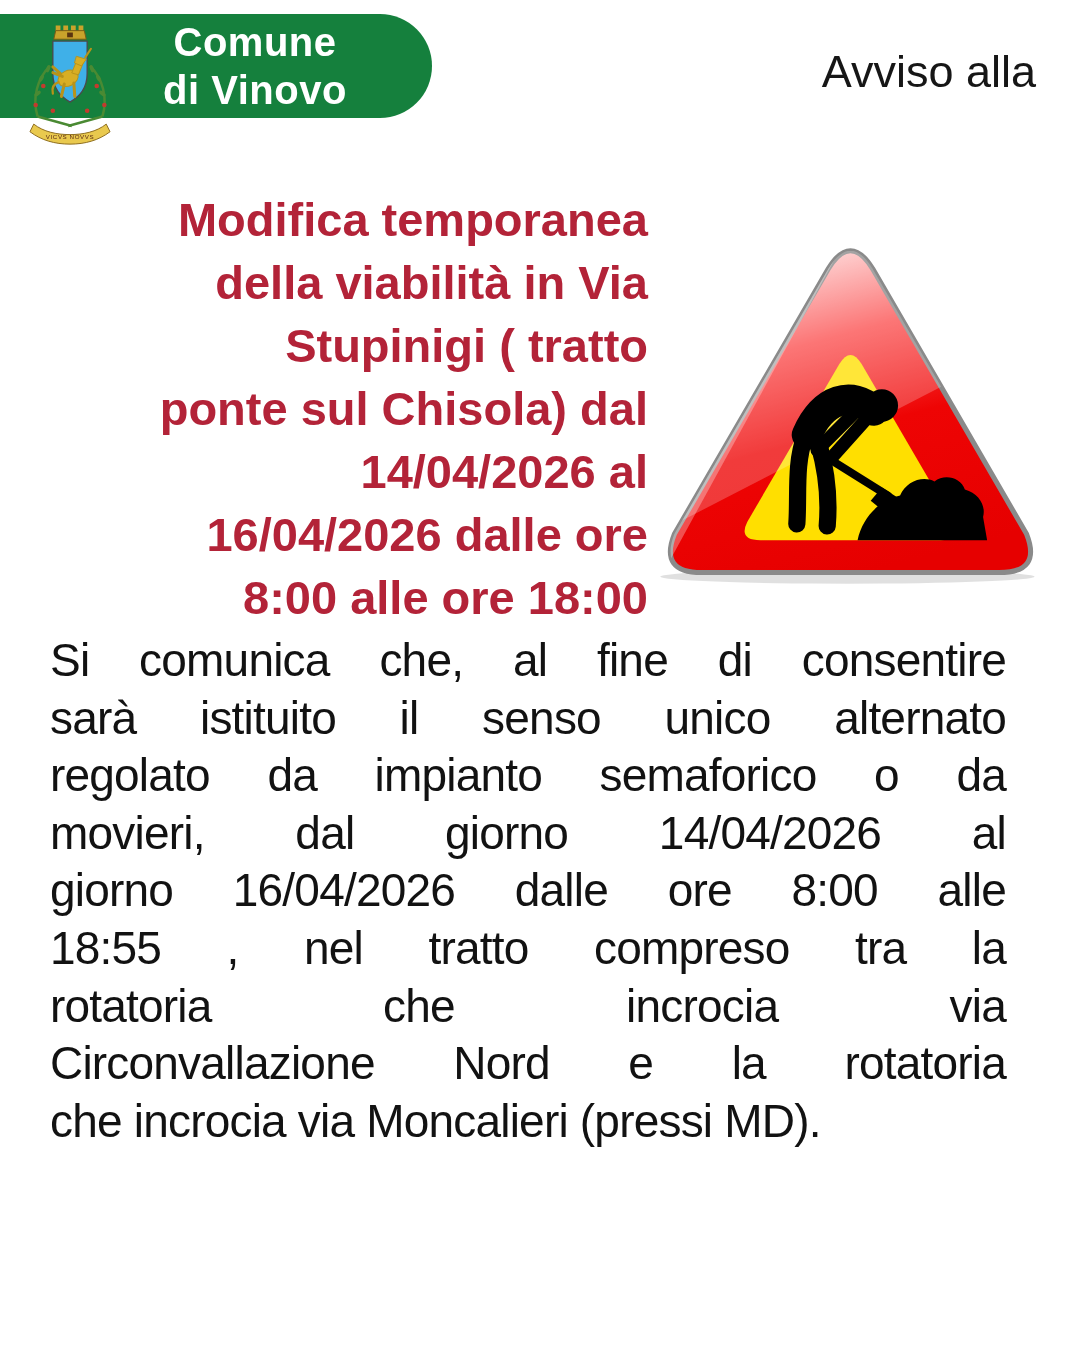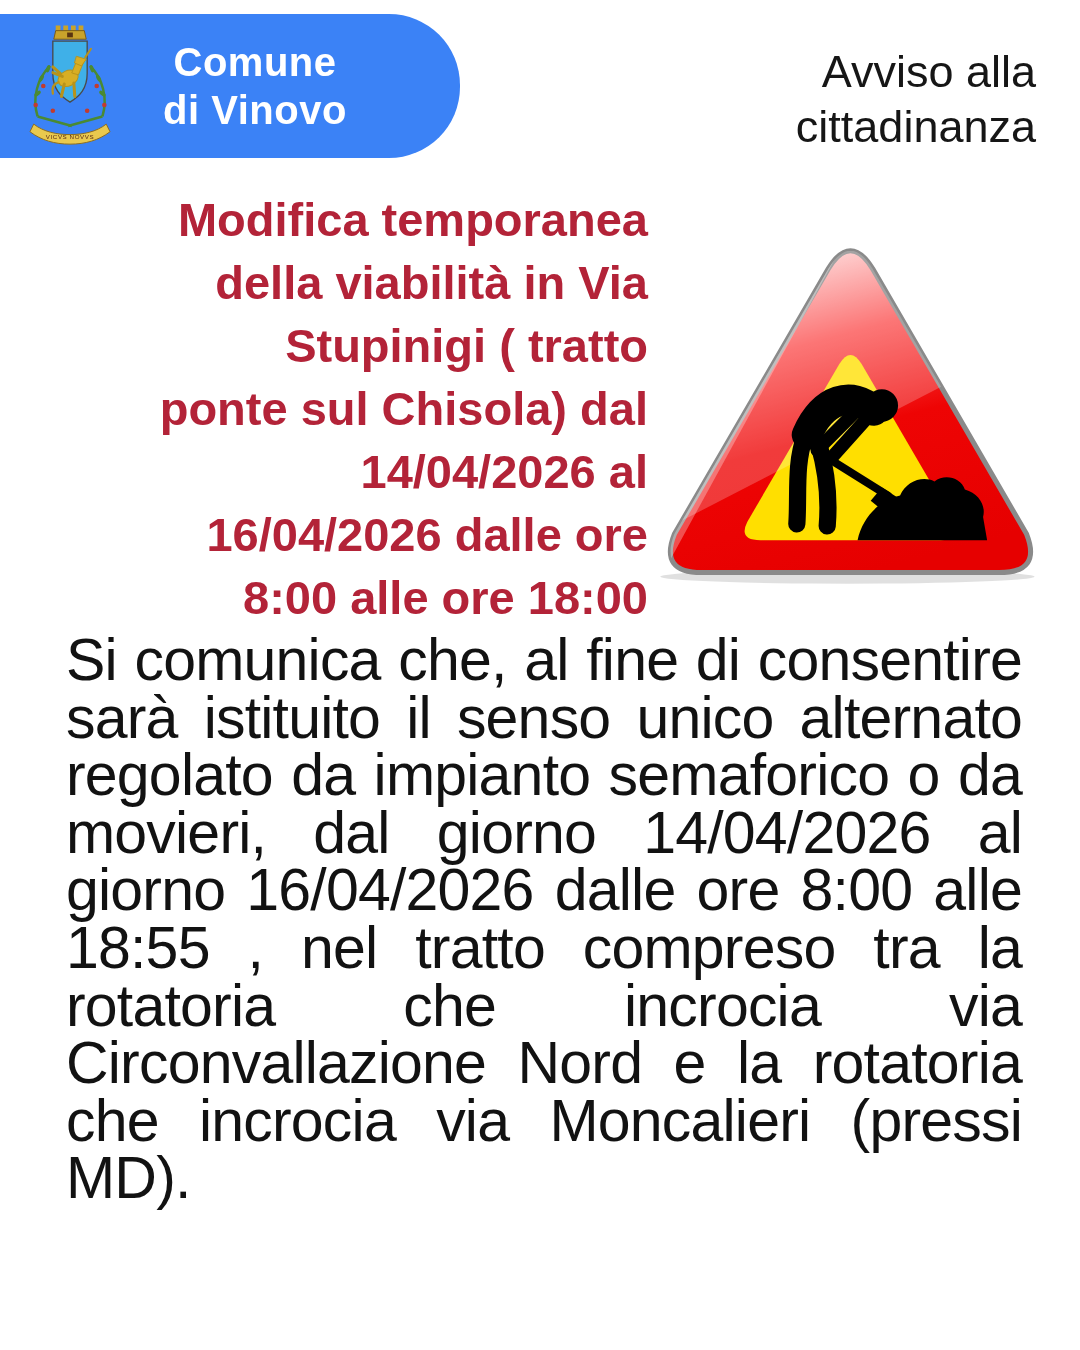--- a/index.html
+++ b/index.html
@@ -2,22 +2,22 @@
 <html><head>
 <meta charset="utf-8">
 <style>
   html,body{margin:0;padding:0;background:#ffffff;}
   .canvas{
     position:relative;width:1080px;height:1350px;background:#ffffff;
     overflow:hidden;font-family:"Liberation Sans",sans-serif;
   }
   
   .banner{
-    position:absolute;left:0;top:14px;width:432px;height:144px;
-    background:#3b82f6;border-radius:0 71px 71px 0;padding-left:28px;
+    position:absolute;left:0;top:14px;width:432px;height:104px;
+    background:#15803d;border-radius:0 71px 71px 0;
   }
   .crest{position:absolute;left:22px;top:9px;width:96px;height:124px;}
   .banner-title{
     position:absolute;left:116px;top:0;width:278px;height:100%;
     display:flex;flex-direction:column;justify-content:center;align-items:center;
     color:#ffffff;font-weight:700;font-size:40px;line-height:48px;letter-spacing:.5px;
   }
   .banner-title div{white-space:nowrap;}
   
   .notice-label{
@@ -28,22 +28,22 @@
   
   .headline{
     position:absolute;left:52px;top:188px;width:596px;
     color:#b32338;font-weight:700;font-size:47px;line-height:63px;text-align:right;
   }
   .headline div{white-space:nowrap;}
   
   .sign{position:absolute;left:645px;top:220px;width:415px;height:365px;}
   
   .notice-body{
-    position:absolute;left:66px;top:632px;width:956px;
-    color:#121212;font-size:59px;line-height:57.6px;letter-spacing:-0.8px;
+    position:absolute;left:50px;top:632px;width:956px;
+    color:#121212;font-size:46px;line-height:57.6px;letter-spacing:-0.8px;
   }
   .notice-body div{text-align:justify;text-align-last:justify;}
   .notice-body div:last-child{text-align-last:left;}
 </style>
 </head>
 <body>
 
 <div class="canvas">
 
   <div class="banner">
@@ -91,21 +91,20 @@
       <text x="48" y="122" font-size="6.5" text-anchor="middle" fill="#5a2a16" letter-spacing="0.6">VICVS NOVVS</text>
     </svg>
     <div class="banner-title">
         <div class="banner-title-line">Comune</div>
         <div class="banner-title-line">di Vinovo</div>
       </div>
   </div>
 
   <div class="notice-label">
       <div class="notice-label-line">Avviso alla</div>
-      <div class="notice-label-line">cittadinanza</div>
     </div>
 
   <div class="headline">
       <div class="headline-line">Modifica temporanea</div>
       <div class="headline-line">della viabilità in Via</div>
       <div class="headline-line">Stupinigi ( tratto</div>
       <div class="headline-line">ponte sul Chisola) dal</div>
       <div class="headline-line">14/04/2026 al</div>
       <div class="headline-line">16/04/2026 dalle ore</div>
       <div class="headline-line">8:00 alle ore 18:00</div>

